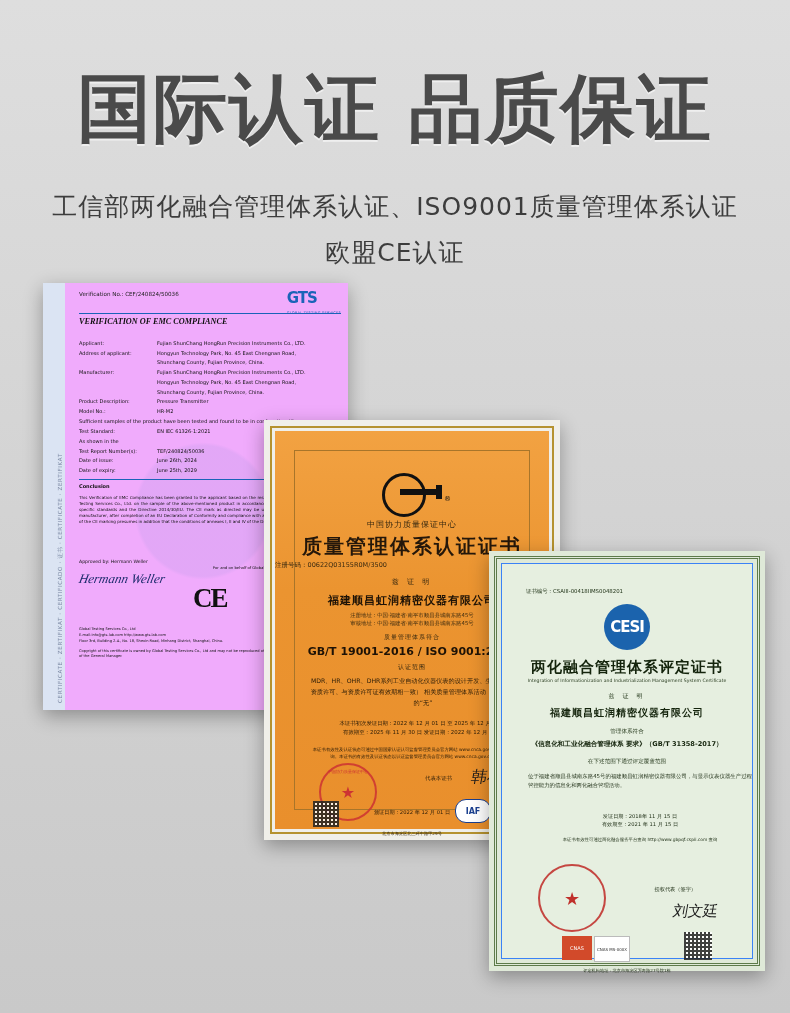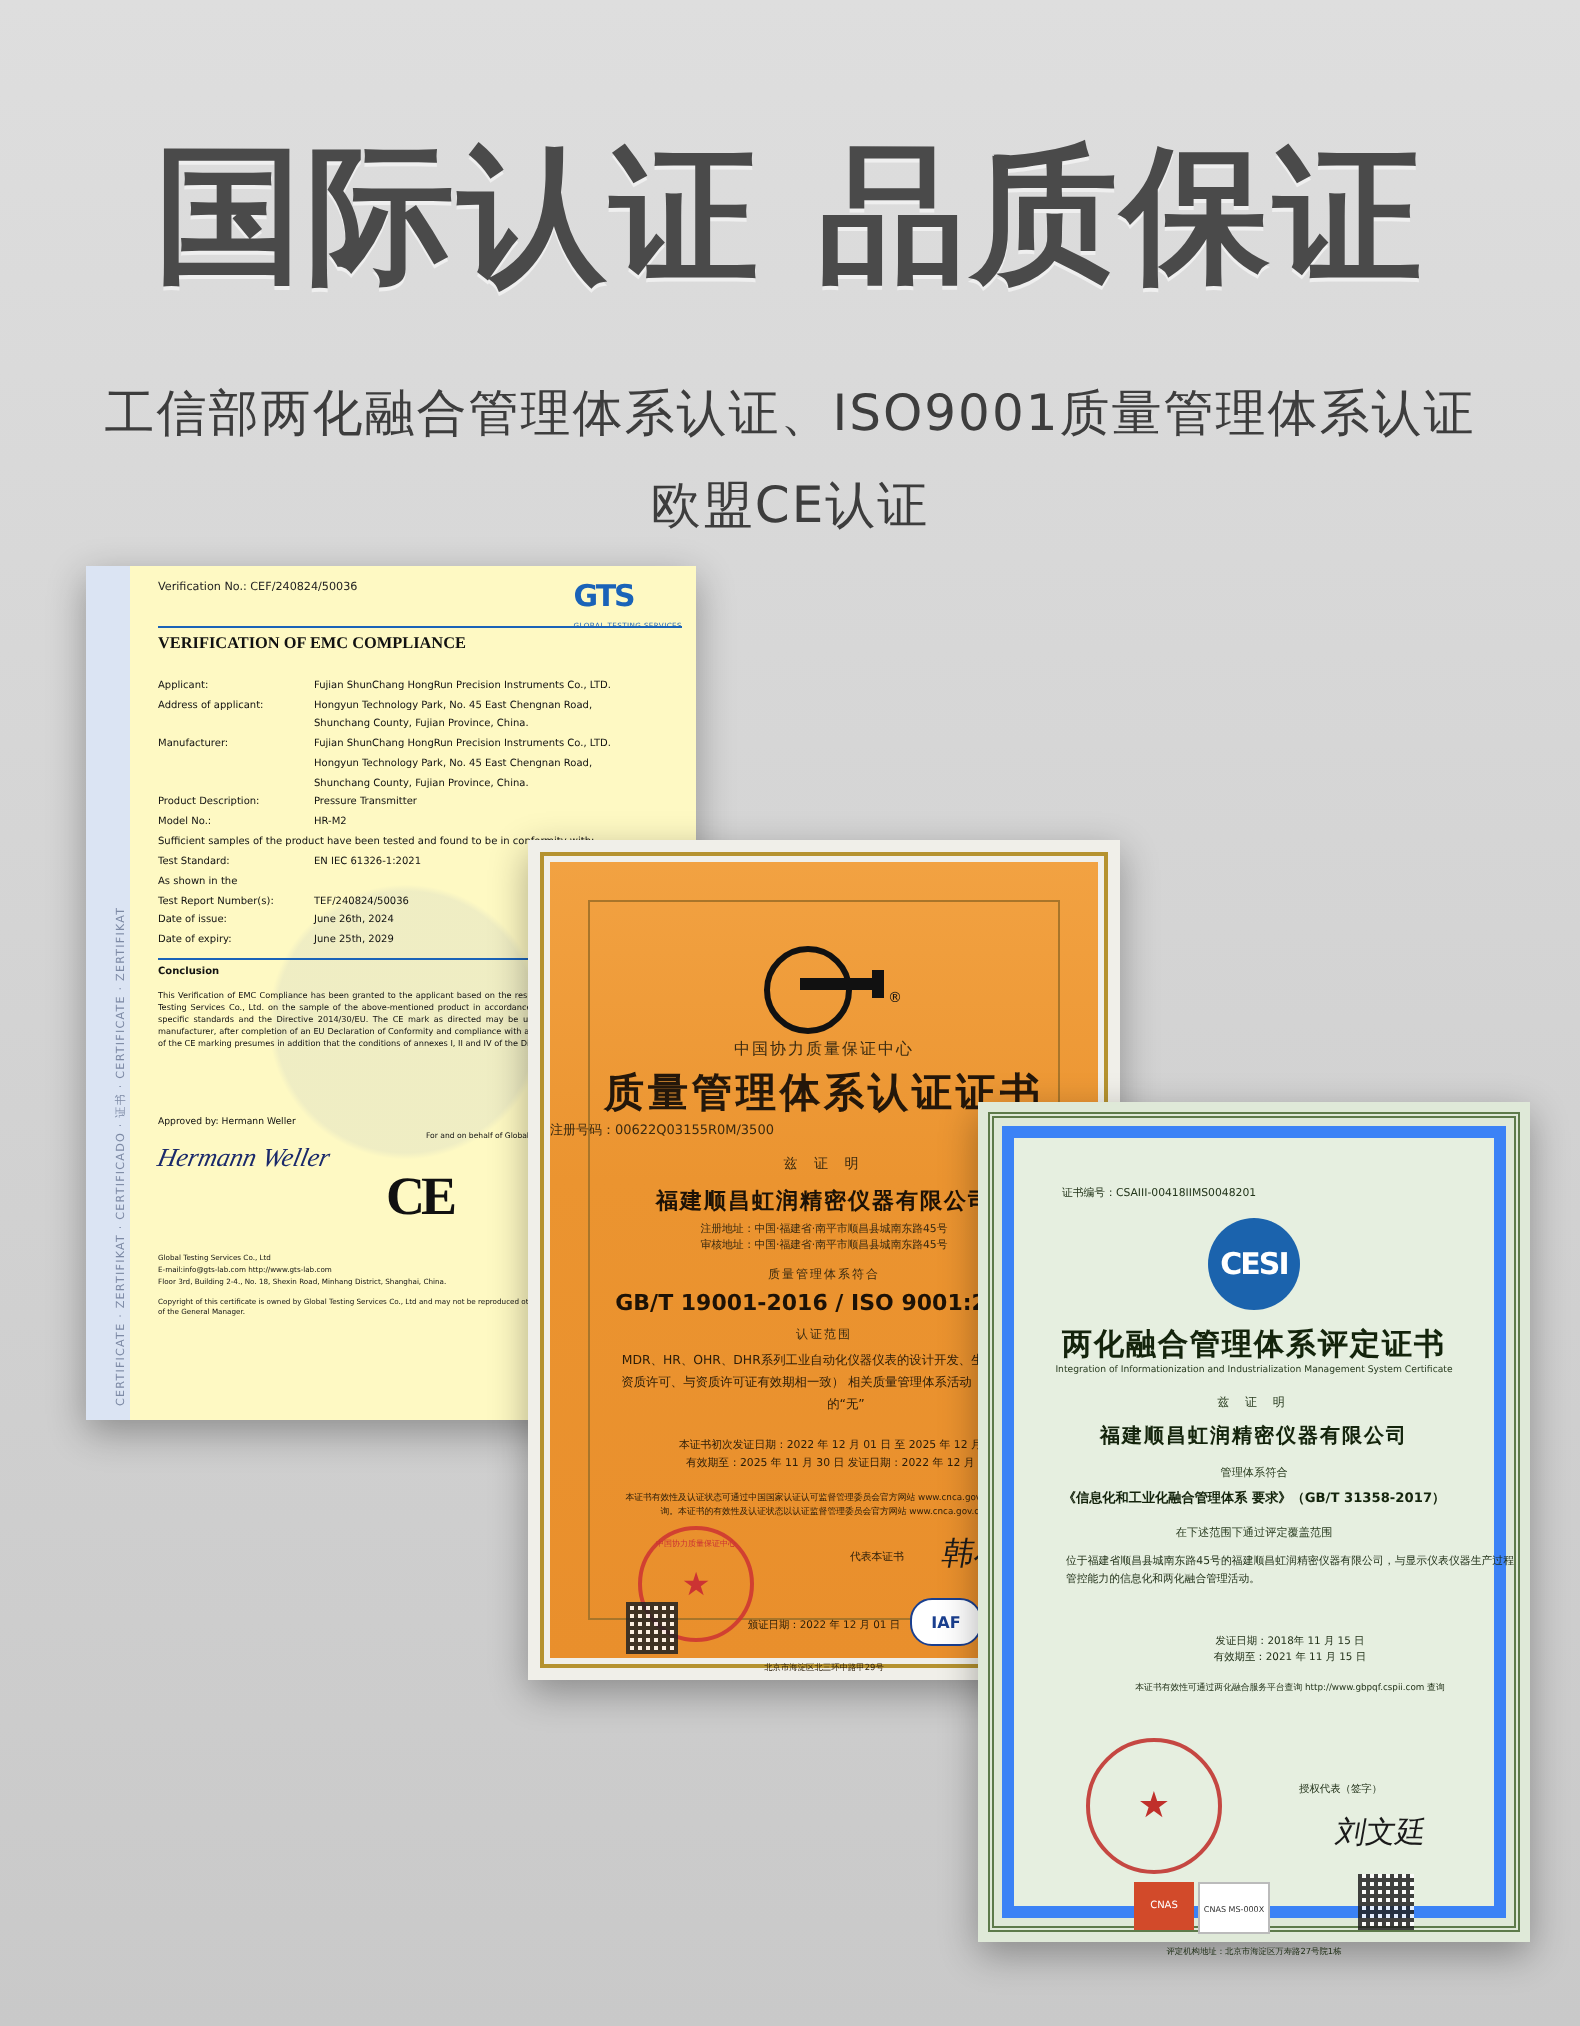--- a/index.html
+++ b/index.html
@@ -38,21 +38,21 @@
     font-size:25px;line-height:42px;
     color:#3d3d3d;
     letter-spacing:1px;
   }
 
   
   .cert{position:absolute;box-shadow:0 6px 18px rgba(0,0,0,.32);}
 
   
   .cert1{left:43px;top:283px;width:305px;height:427px;background:#fff;padding:0;}
-  .cert1 .inner{position:absolute;inset:0;background:#fef9c3;overflow:hidden;}
+  .cert1 .inner{position:absolute;inset:0;background:#f0abfc;overflow:hidden;}
   .c1-sideband{
     position:absolute;left:0;top:0;width:22px;height:100%;
     background:#dbe4f3;
     color:#7d8aa5;font-size:5.6px;letter-spacing:.6px;
   }
   .c1-sideband span{
     display:block;transform:rotate(-90deg);transform-origin:left top;
     white-space:nowrap;position:absolute;left:14px;top:420px;
   }
   .c1-watermark{
@@ -61,21 +61,21 @@
     background:radial-gradient(circle at 50% 45%, #6a84c9 0 38%, transparent 40%);
   }
   .c1-head{position:absolute;left:36px;top:8px;width:262px;display:flex;justify-content:space-between;align-items:flex-start;}
   .c1-vno{font-size:5.6px;color:#222;}
   .c1-logo{font-size:15px;font-weight:bold;color:#1a63b8;letter-spacing:-1px;line-height:15px;}
   .c1-logo small{display:block;font-size:3.6px;font-weight:normal;color:#1a63b8;letter-spacing:.2px;}
   .c1-rule{position:absolute;left:36px;width:262px;height:1px;background:#1a63b8;}
   .c1-title{
     position:absolute;left:36px;top:34px;width:262px;
     font-family:"Liberation Serif","DejaVu Serif",serif;
-    font-weight:bold;font-size:8.2px;color:#111;
+    font-style:italic;font-weight:bold;font-size:8.2px;color:#111;
   }
   .c1-tbl{position:absolute;left:36px;top:56px;width:262px;font-size:5px;color:#111;line-height:8.2px;}
   .c1-row{display:flex;margin-bottom:1.5px;}
   .c1-lab{width:78px;flex:none;}
   .c1-val{flex:1;}
   .c1-para{position:absolute;left:36px;width:262px;font-size:4.1px;line-height:6px;color:#111;text-align:justify;}
   .c1-sign{position:absolute;left:36px;width:262px;font-size:4.6px;color:#111;}
   .c1-sigimg{
     font-family:"Liberation Serif",serif;font-style:italic;font-size:13px;color:#1b2a6b;
     transform:skewX(-12deg);
@@ -127,21 +127,21 @@
       repeating-linear-gradient(0deg,#222 0 2px,transparent 2px 4px);
     background-color:#fff;opacity:.85;}
   .c2-iaf{position:absolute;left:180px;top:368px;width:34px;height:22px;border:1.5px solid #1a3f8f;border-radius:11px;color:#1a3f8f;font-size:8px;font-weight:bold;display:flex;align-items:center;justify-content:center;background:#fff;}
   .c2-cnas{position:absolute;left:218px;top:366px;width:50px;height:26px;background:#fff;color:#1a3f8f;font-size:9px;font-weight:bold;display:flex;align-items:center;justify-content:center;border:1px solid #ccc;}
   .c2-cnas small{position:absolute;right:2px;bottom:1px;font-size:2.8px;color:#444;font-weight:normal;}
   .c2-foot{position:absolute;left:0;top:400px;width:100%;text-align:center;font-size:4.2px;color:#2a1c08;}
 
   
   .cert3{left:489px;top:551px;width:276px;height:420px;background:#dfe9d8;}
   .cert3 .b1{position:absolute;inset:5px;border:3px double #5d7a4a;}
-  .cert3 .b2{position:absolute;inset:12px;border:6px solid #3b82f6;background:#e6efe0;}
+  .cert3 .b2{position:absolute;inset:12px;border:1px solid #3b82f6;background:#e6efe0;}
   .c3-no{position:absolute;left:24px;top:24px;font-size:5.4px;color:#23351a;}
   .c3-logo{position:absolute;left:50%;top:40px;transform:translateX(-50%);width:46px;height:46px;border-radius:50%;background:#1b63ad;color:#fff;display:flex;align-items:center;justify-content:center;font-size:15px;font-weight:bold;letter-spacing:-1px;}
   .c3-title{position:absolute;left:0;top:94px;width:100%;text-align:center;font-size:15px;font-weight:bold;color:#14240c;letter-spacing:1px;}
   .c3-titleen{position:absolute;left:0;top:114px;width:100%;text-align:center;font-size:4.6px;color:#2a3d20;}
   .c3-certify{position:absolute;left:0;top:128px;width:100%;text-align:center;font-size:6px;color:#2a3d20;letter-spacing:3px;}
   .c3-comp{position:absolute;left:0;top:142px;width:100%;text-align:center;font-size:10px;font-weight:bold;color:#14240c;letter-spacing:1px;}
   .c3-lab{position:absolute;left:0;width:100%;text-align:center;font-size:5.6px;color:#2a3d20;}
   .c3-std{position:absolute;left:0;width:100%;text-align:center;font-size:6.6px;font-weight:bold;color:#14240c;}
   .c3-scope-h{position:absolute;left:0;width:100%;text-align:center;font-size:5.6px;color:#2a3d20;}
   .c3-scope{position:absolute;left:26px;width:224px;font-size:5.4px;line-height:9px;color:#1d2d14;text-align:justify;}

